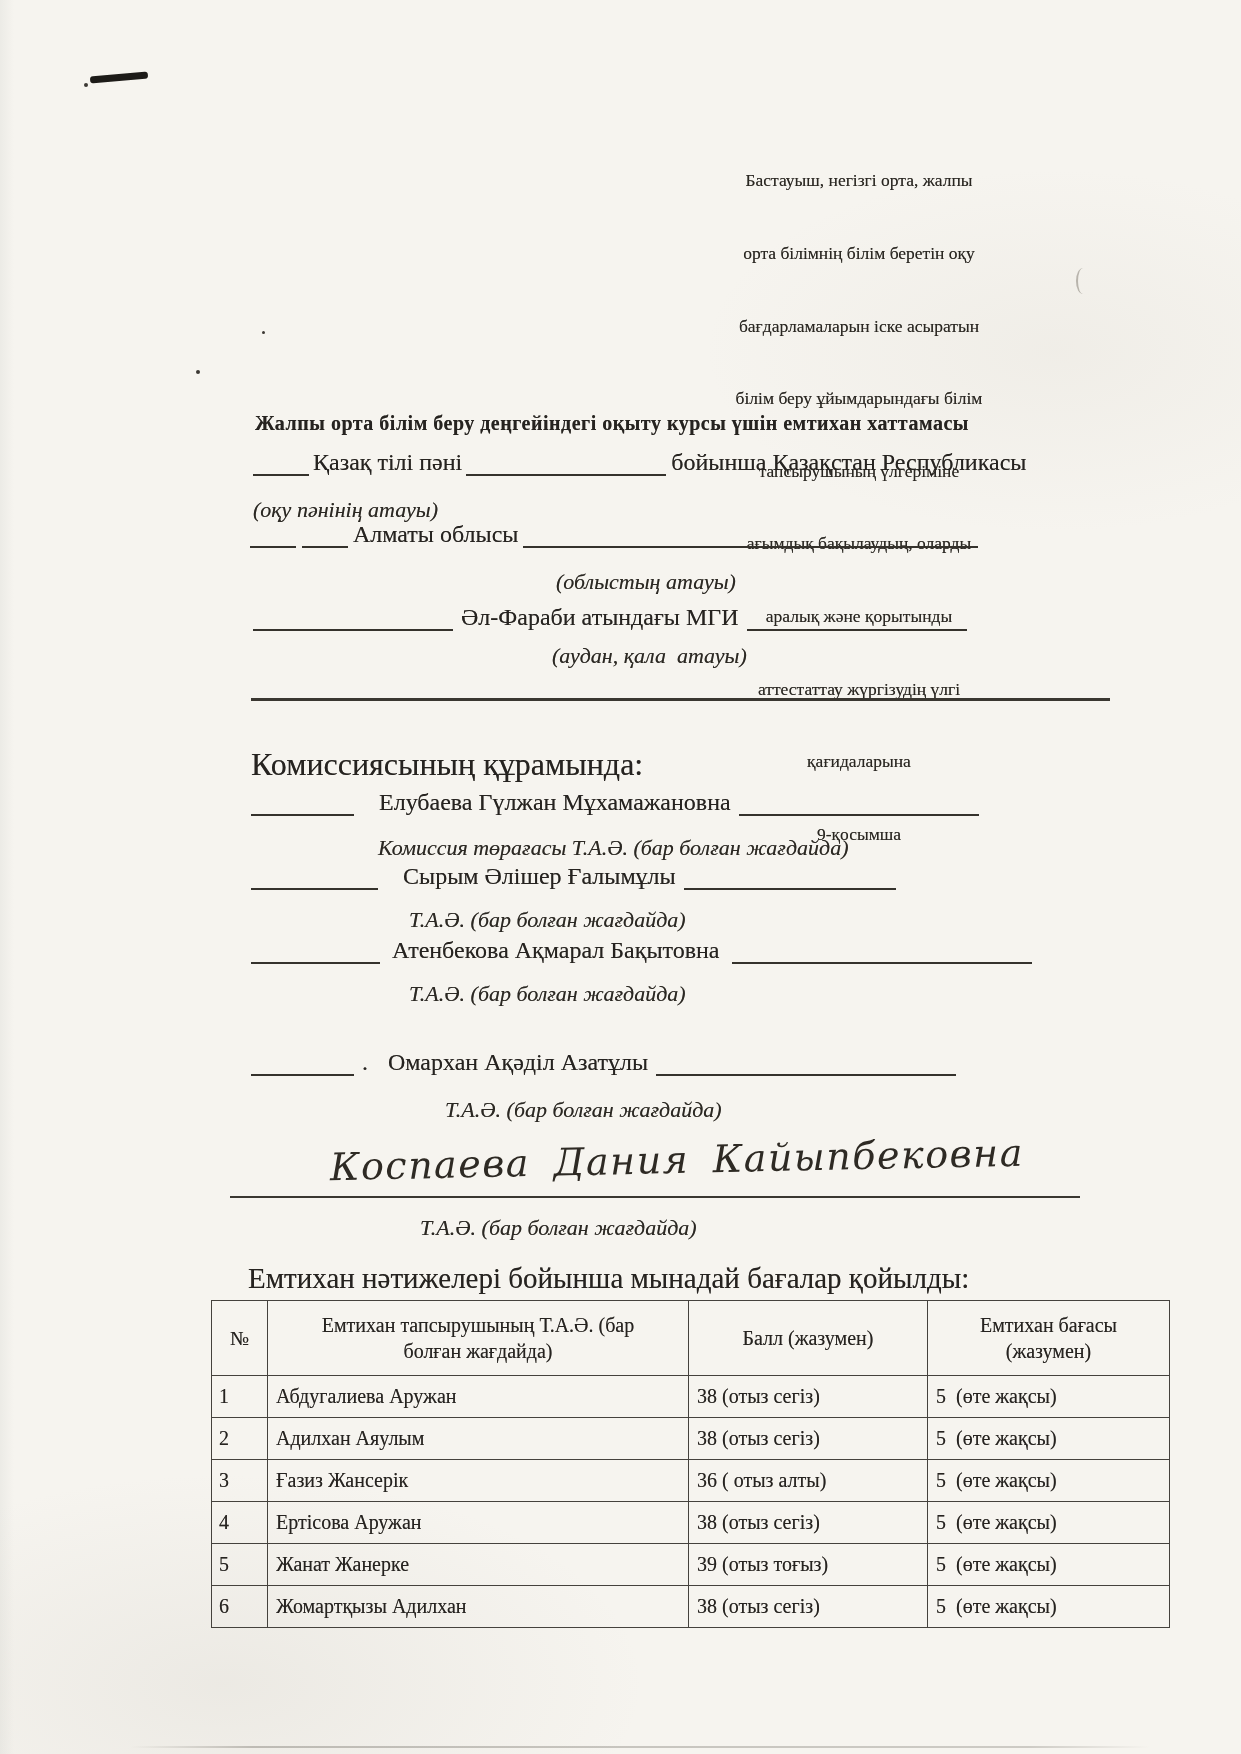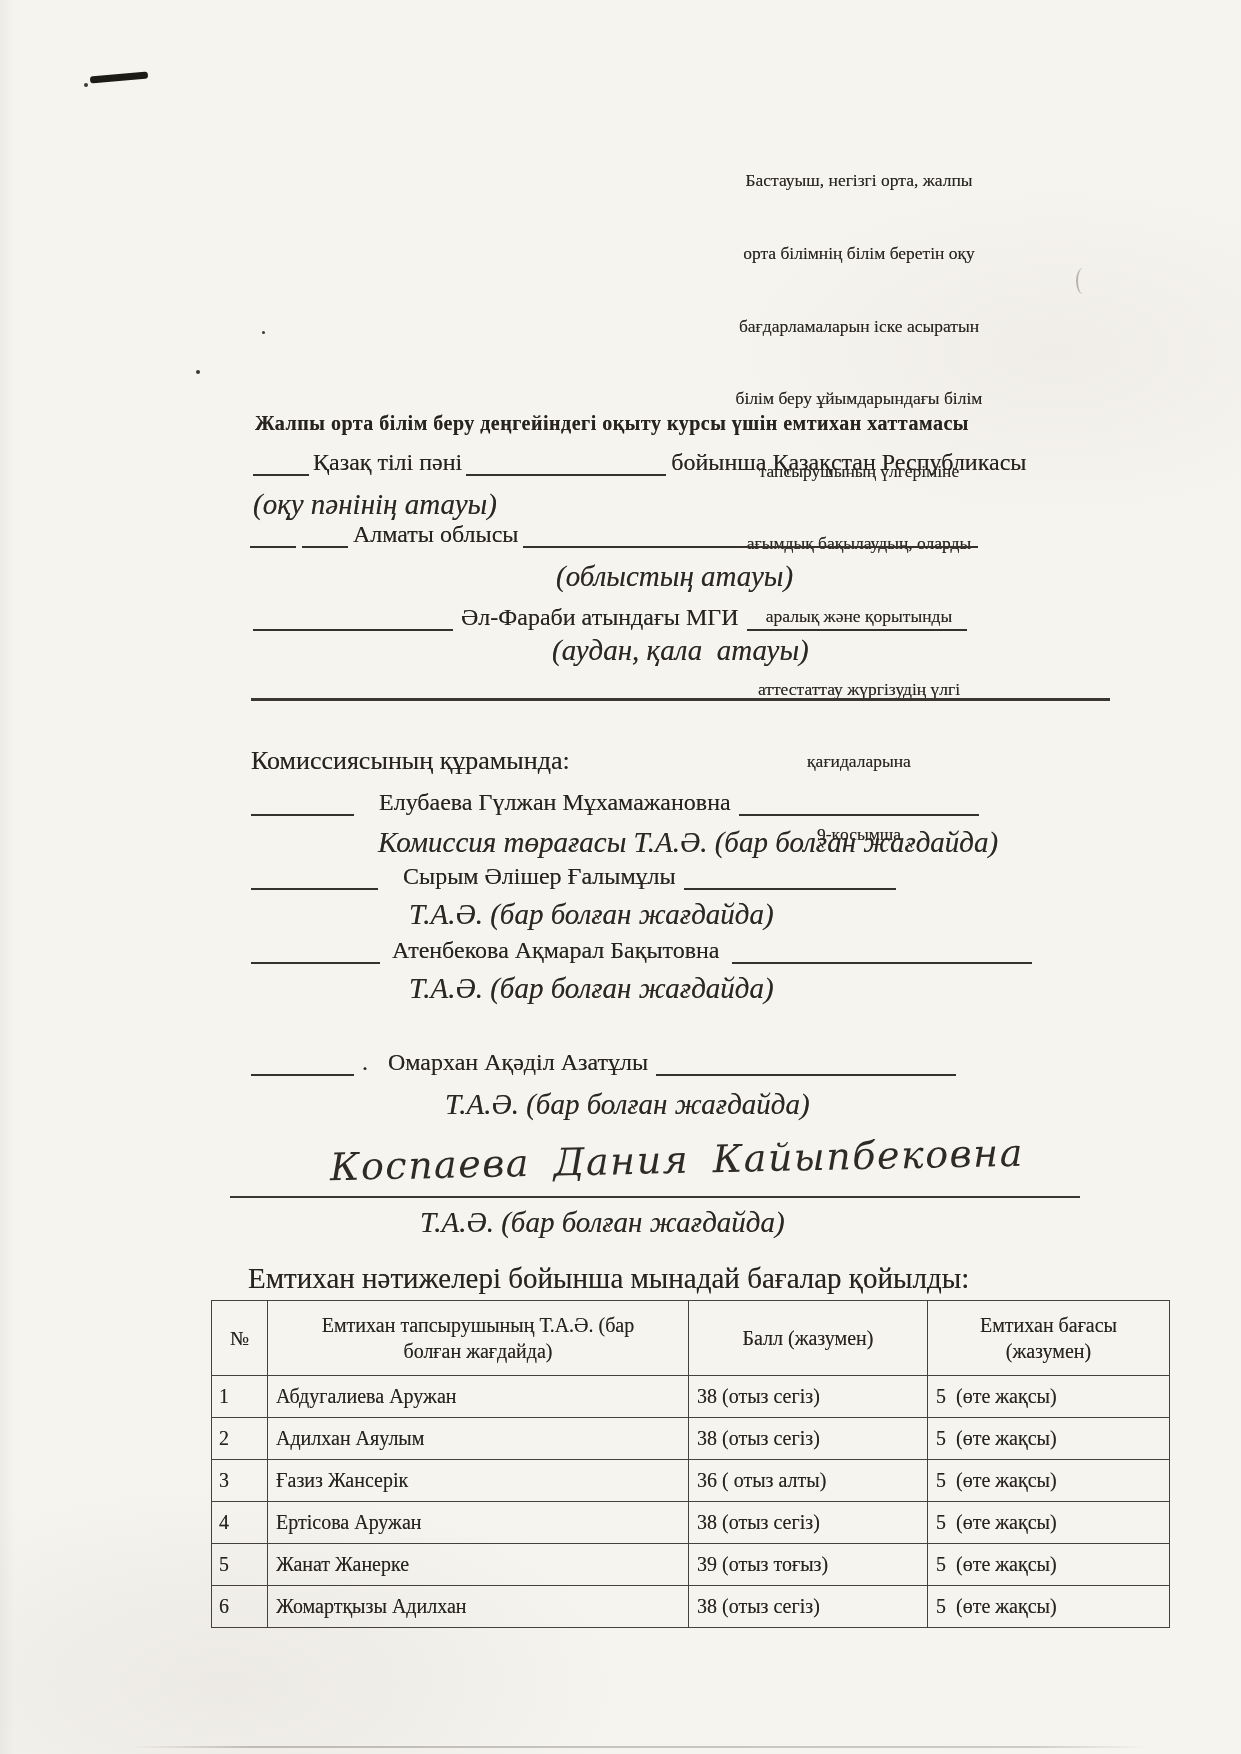--- a/index.html
+++ b/index.html
@@ -15,22 +15,22 @@
     font-family:"Liberation Serif","DejaVu Serif",serif;
     color:#262320;
   }
   .abs{position:absolute;}
   .txt{ text-shadow:0 0 .6px rgba(40,36,30,.55); white-space:pre-wrap; }
   .note{ font-size:17.5px; line-height:24.2px; text-align:center; color:#2a2722; }
   .title{ font-weight:bold; font-size:20px; letter-spacing:.5px; text-align:center; white-space:nowrap; }
   .formline{ display:flex; align-items:flex-end; height:30px; white-space:nowrap; font-size:24px; }
   .formline .t{ line-height:28px; }
   .bl{ display:inline-block; height:24px; border-bottom:2px solid #35322c; }
-  .caption{ font-style:italic; font-size:29px; white-space:pre-wrap; color:#2b2823; }
-  .heading{ font-size:26px; }
+  .caption{ font-style:italic; font-size:22px; white-space:pre-wrap; color:#2b2823;margin-top:9px; }
+  .heading{ font-size:32px; }
   .hand{
     font-family:"DejaVu Serif",serif; font-style:italic; font-size:38px;
     letter-spacing:1.5px; word-spacing:10px; color:#2e2a24;
     transform:rotate(-1.2deg); white-space:nowrap;
   }
   .rule{ background:#3a3731; }
   table.res{ border-collapse:collapse; table-layout:fixed; font-size:20px; }
   table.res th, table.res td{
     border:1.6px solid #45423d; vertical-align:middle;
     white-space:pre-wrap; overflow:hidden; text-shadow:0 0 .6px rgba(40,36,30,.5);

